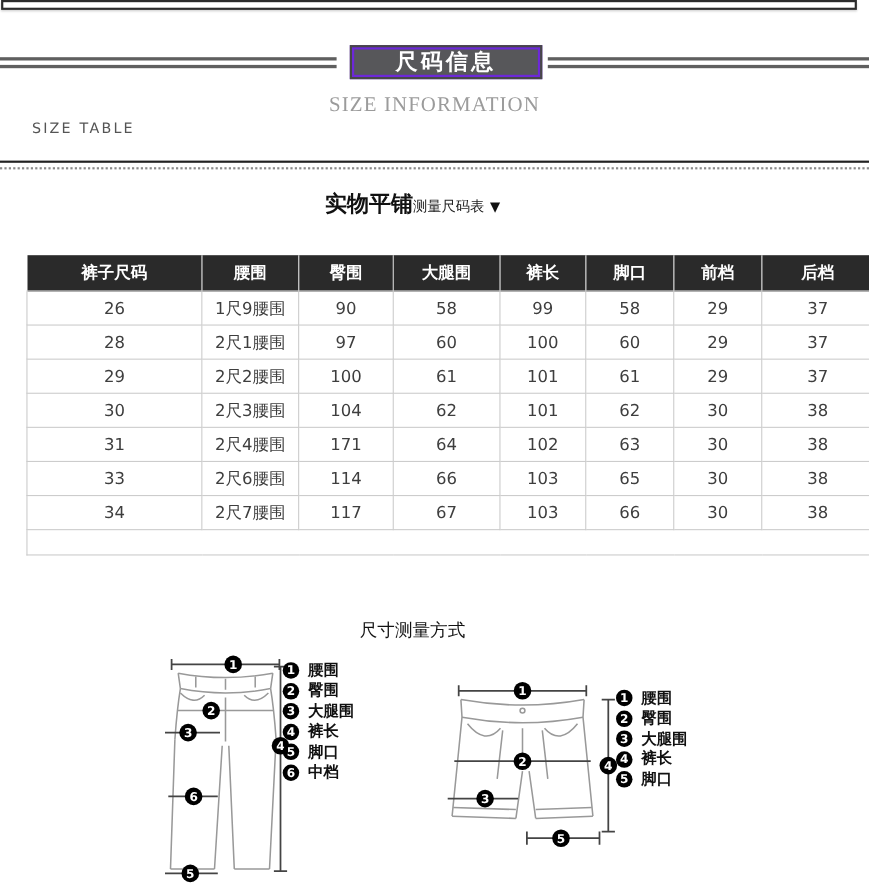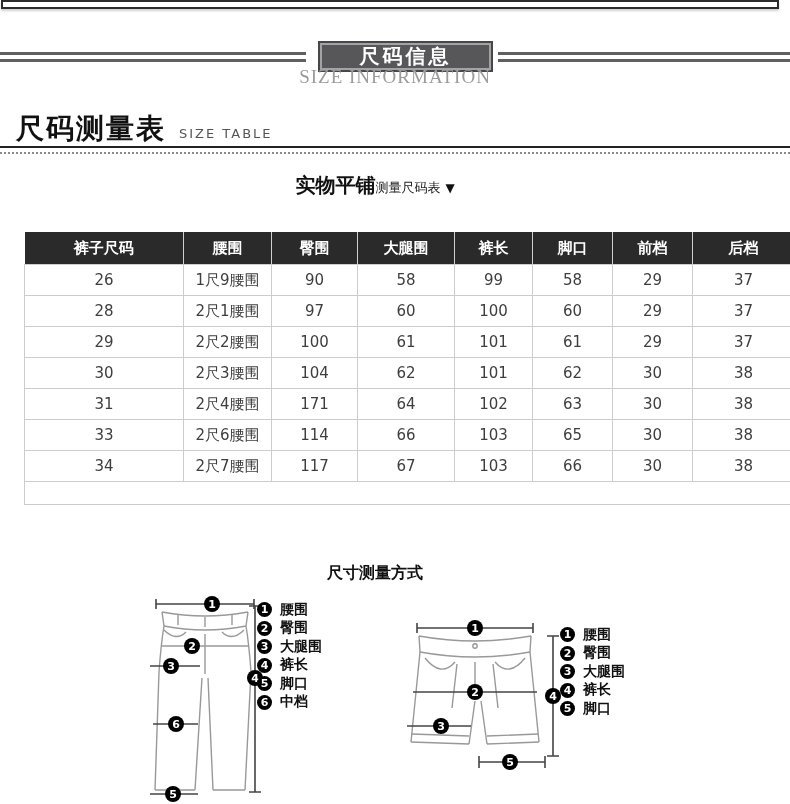--- a/index.html
+++ b/index.html
@@ -16,25 +16,25 @@
   
   .top-box{position:absolute;left:1px;top:0;width:778px;height:9px;box-sizing:border-box;
            border:2px solid #2b2b2b;box-shadow:0 2px 2px rgba(0,0,0,.18);}
 
   
   .banner-line{position:absolute;height:10px;box-sizing:border-box;
                border-top:3px solid var(--banner-line);border-bottom:3px solid var(--banner-line);}
   .banner-line.left{left:0;top:52px;width:306px;}
   .banner-line.right{left:498px;top:52px;width:292px;}
   .banner-box{position:absolute;left:318px;top:41px;width:175px;height:31px;box-sizing:border-box;
-              border:2px solid #474747;background:#a3a3a3;padding:2px;}
+              border:2px solid #474747;background:#6d28d9;padding:2px;}
   .banner-box-inner{width:100%;height:100%;box-sizing:border-box;background:var(--banner-box-bg);
               color:#fff;display:flex;align-items:center;justify-content:center;
               font-size:20px;font-weight:bold;letter-spacing:3px;}
-  .banner-sub{position:absolute;left:280px;top:66px;width:230px;text-align:center;
+  .banner-sub{position:absolute;left:280px;top:85px;width:230px;text-align:center;
               font-family:"Liberation Serif","DejaVu Serif",serif;font-size:19px;color:#9b9b9b;
               letter-spacing:1px;}
 
   
   .sec-header{position:absolute;left:16px;top:110px;display:flex;align-items:baseline;}
   .sec-header .zh{font-size:28px;font-weight:600;color:#111;letter-spacing:2px;}
   .sec-header .en{font-size:13px;color:#555;margin-left:13px;letter-spacing:2px;}
   .rule-solid{position:absolute;left:0;top:146px;width:790px;height:2px;background:#222;}
   .rule-dotted{position:absolute;left:0;top:152px;width:790px;height:0;border-top:2px dotted #8a8a8a;}
 
@@ -52,21 +52,21 @@
   col.w0{width:159px}col.w1{width:88px}col.w2{width:86px}col.w3{width:97px}
   col.w4{width:78px}col.w5{width:80px}col.w6{width:80px}col.w7{width:102px}
   th{background:var(--table-header-bg);color:#fff;font-size:15px;font-weight:600;
      height:30px;border-right:1px solid #cfcfcf;border-bottom:1px solid #cfcfcf;}
   th:last-child{border-right:1px solid #cfcfcf;}
   td{border:1px solid var(--table-border);text-align:center;font-size:15px;color:#3e3e3e;height:28px;}
   tr[data-name="empty-row"] td{height:20px;}
 
   
   .measure-title{position:absolute;left:0;top:563px;width:750px;text-align:center;
-                 font-size:16px;font-weight:bold;color:#111;}
+                 font-size:16px;font-weight:normal;color:#111;}
   .diagram{position:absolute;}
   .diagram.left{left:148px;top:594px;}
   .diagram.right{left:405px;top:616px;}
   .legend{position:absolute;list-style:none;margin:0;padding:0;}
   .legend.left{left:257px;top:602px;}
   .legend.right{left:560px;top:627px;}
   .legend li{display:flex;align-items:center;height:15px;margin-bottom:3.5px;}
   .cnum{display:inline-block;width:15px;height:15px;border-radius:50%;background:#000;color:#fff;
         font-size:11px;font-weight:bold;text-align:center;line-height:15px;flex:0 0 15px;}
   .clabel{font-size:14px;font-weight:600;color:#111;margin-left:8px;white-space:nowrap;}
@@ -85,21 +85,20 @@
   <div class="top-box" data-name="previous-section-bottom-border"></div>
 
   <div class="banner-line left" data-name="banner-left-divider"></div>
   <div class="banner-box" data-name="size-info-banner">
     <div class="banner-box-inner" data-name="banner-title">尺码信息</div>
   </div>
   <div class="banner-line right" data-name="banner-right-divider"></div>
   <div class="banner-sub" data-name="banner-subtitle">SIZE INFORMATION</div>
 
   <div class="sec-header" data-name="section-header">
-    <span class="zh" data-name="section-title">尺码测量表</span>
     <span class="en" data-name="section-subtitle">SIZE TABLE</span>
   </div>
   <div class="rule-solid" data-name="solid-divider"></div>
   <div class="rule-dotted" data-name="dotted-divider"></div>
 
   <div class="intro-title" data-name="table-intro-title">
     <span class="strong" data-name="intro-title-strong">实物平铺</span><span class="small" data-name="intro-title-small">测量尺码表</span><span class="tri" data-name="triangle-down-icon">▼</span>
   </div>
 
   <div class="size-table-wrap" data-name="size-table">

